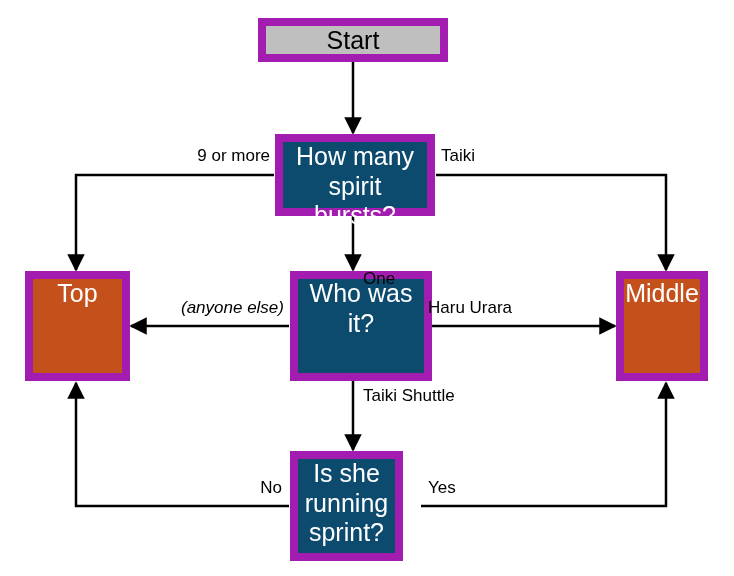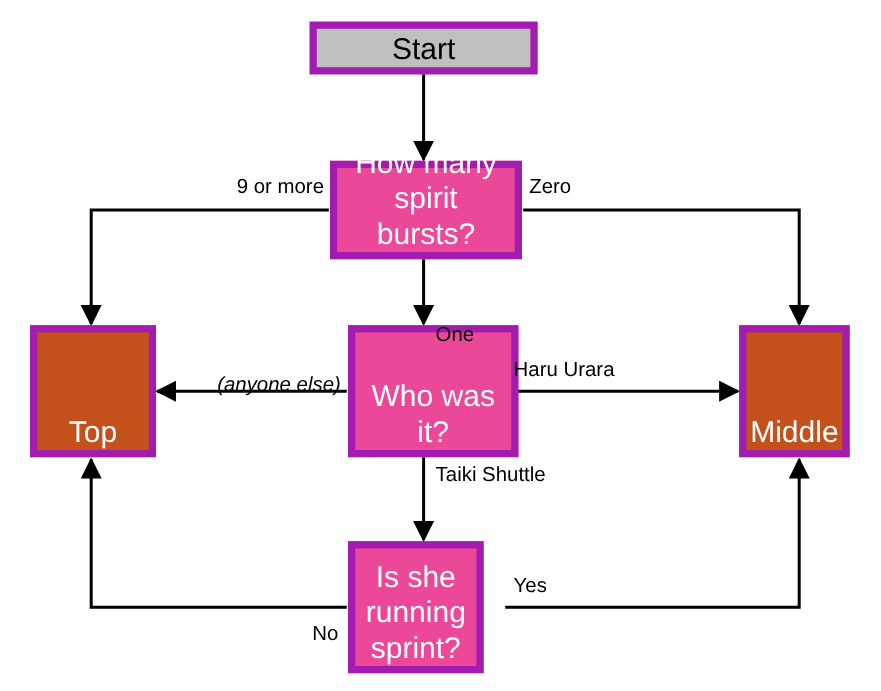--- a/index.html
+++ b/index.html
@@ -20,35 +20,35 @@
   #edge-layer {
     position: absolute;
     left: 0;
     top: 0;
     width: 734px;
     height: 576px;
   }
   .node {
     position: absolute;
     box-sizing: border-box;
-    border: 6px solid #a21caf;
+    border: 8px solid #a21caf;
     display: flex;
-    align-items: flex-end;
+    align-items: flex-start;
     justify-content: center;
     text-align: center;
     line-height: 1.18;
     z-index: 3;
   }
   .node-terminal {
     background: #bfbfbf;
     color: #000000;
     font-size: 25px;
   }
   .node-decision {
-    background: #ec4899;
+    background: #0c4a6e;
     color: #ffffff;
     font-size: 25px;
   }
   .node-outcome {
     background: #c4511b;
     color: #ffffff;
     font-size: 25px;
   }
   .node-label {
     display: block;
@@ -58,21 +58,20 @@
   .edge-label {
     position: absolute;
     font-size: 17px;
     color: #000000;
     white-space: nowrap;
     z-index: 4;
     background: transparent;
   }
   .edge-label.italic {
     font-style: italic;
-    margin-top: 13px;
   }
   .lbl-right {
     text-align: right;
   }
 </style>
 </head>
 <body>
 
 <div id="canvas">
 
@@ -125,27 +124,27 @@
   <div class="node node-outcome" style="left:25px; top:271px; width:105px; height:110px;">
     <span class="node-label">Top</span>
   </div>
 
   <div class="node node-outcome" style="left:616px; top:271px; width:92px; height:110px;">
     <span class="node-label">Middle</span>
   </div>
 
   <div class="edge-label lbl-right" style="left:178px; top:146px; width:92px;">9 or more</div>
 
-  <div class="edge-label" style="left:441px; top:146px;">Zero</div>
+  <div class="edge-label" style="left:441px; top:146px;">Taiki</div>
 
   <div class="edge-label" style="left:363px; top:225px;margin-top:44px;">One</div>
 
   <div class="edge-label italic lbl-right" style="left:168px; top:298px; width:116px;">(anyone else)</div>
 
   <div class="edge-label" style="left:428px; top:298px;">Haru Urara</div>
 
   <div class="edge-label" style="left:363px; top:386px;">Taiki Shuttle</div>
 
-  <div class="edge-label lbl-right" style="left:214px; top:478px; width:68px;margin-top:40px;">No</div>
+  <div class="edge-label lbl-right" style="left:214px; top:478px; width:68px;">No</div>
 
   <div class="edge-label" style="left:428px; top:478px;">Yes</div>
 
 </div>
 
 </body></html>

